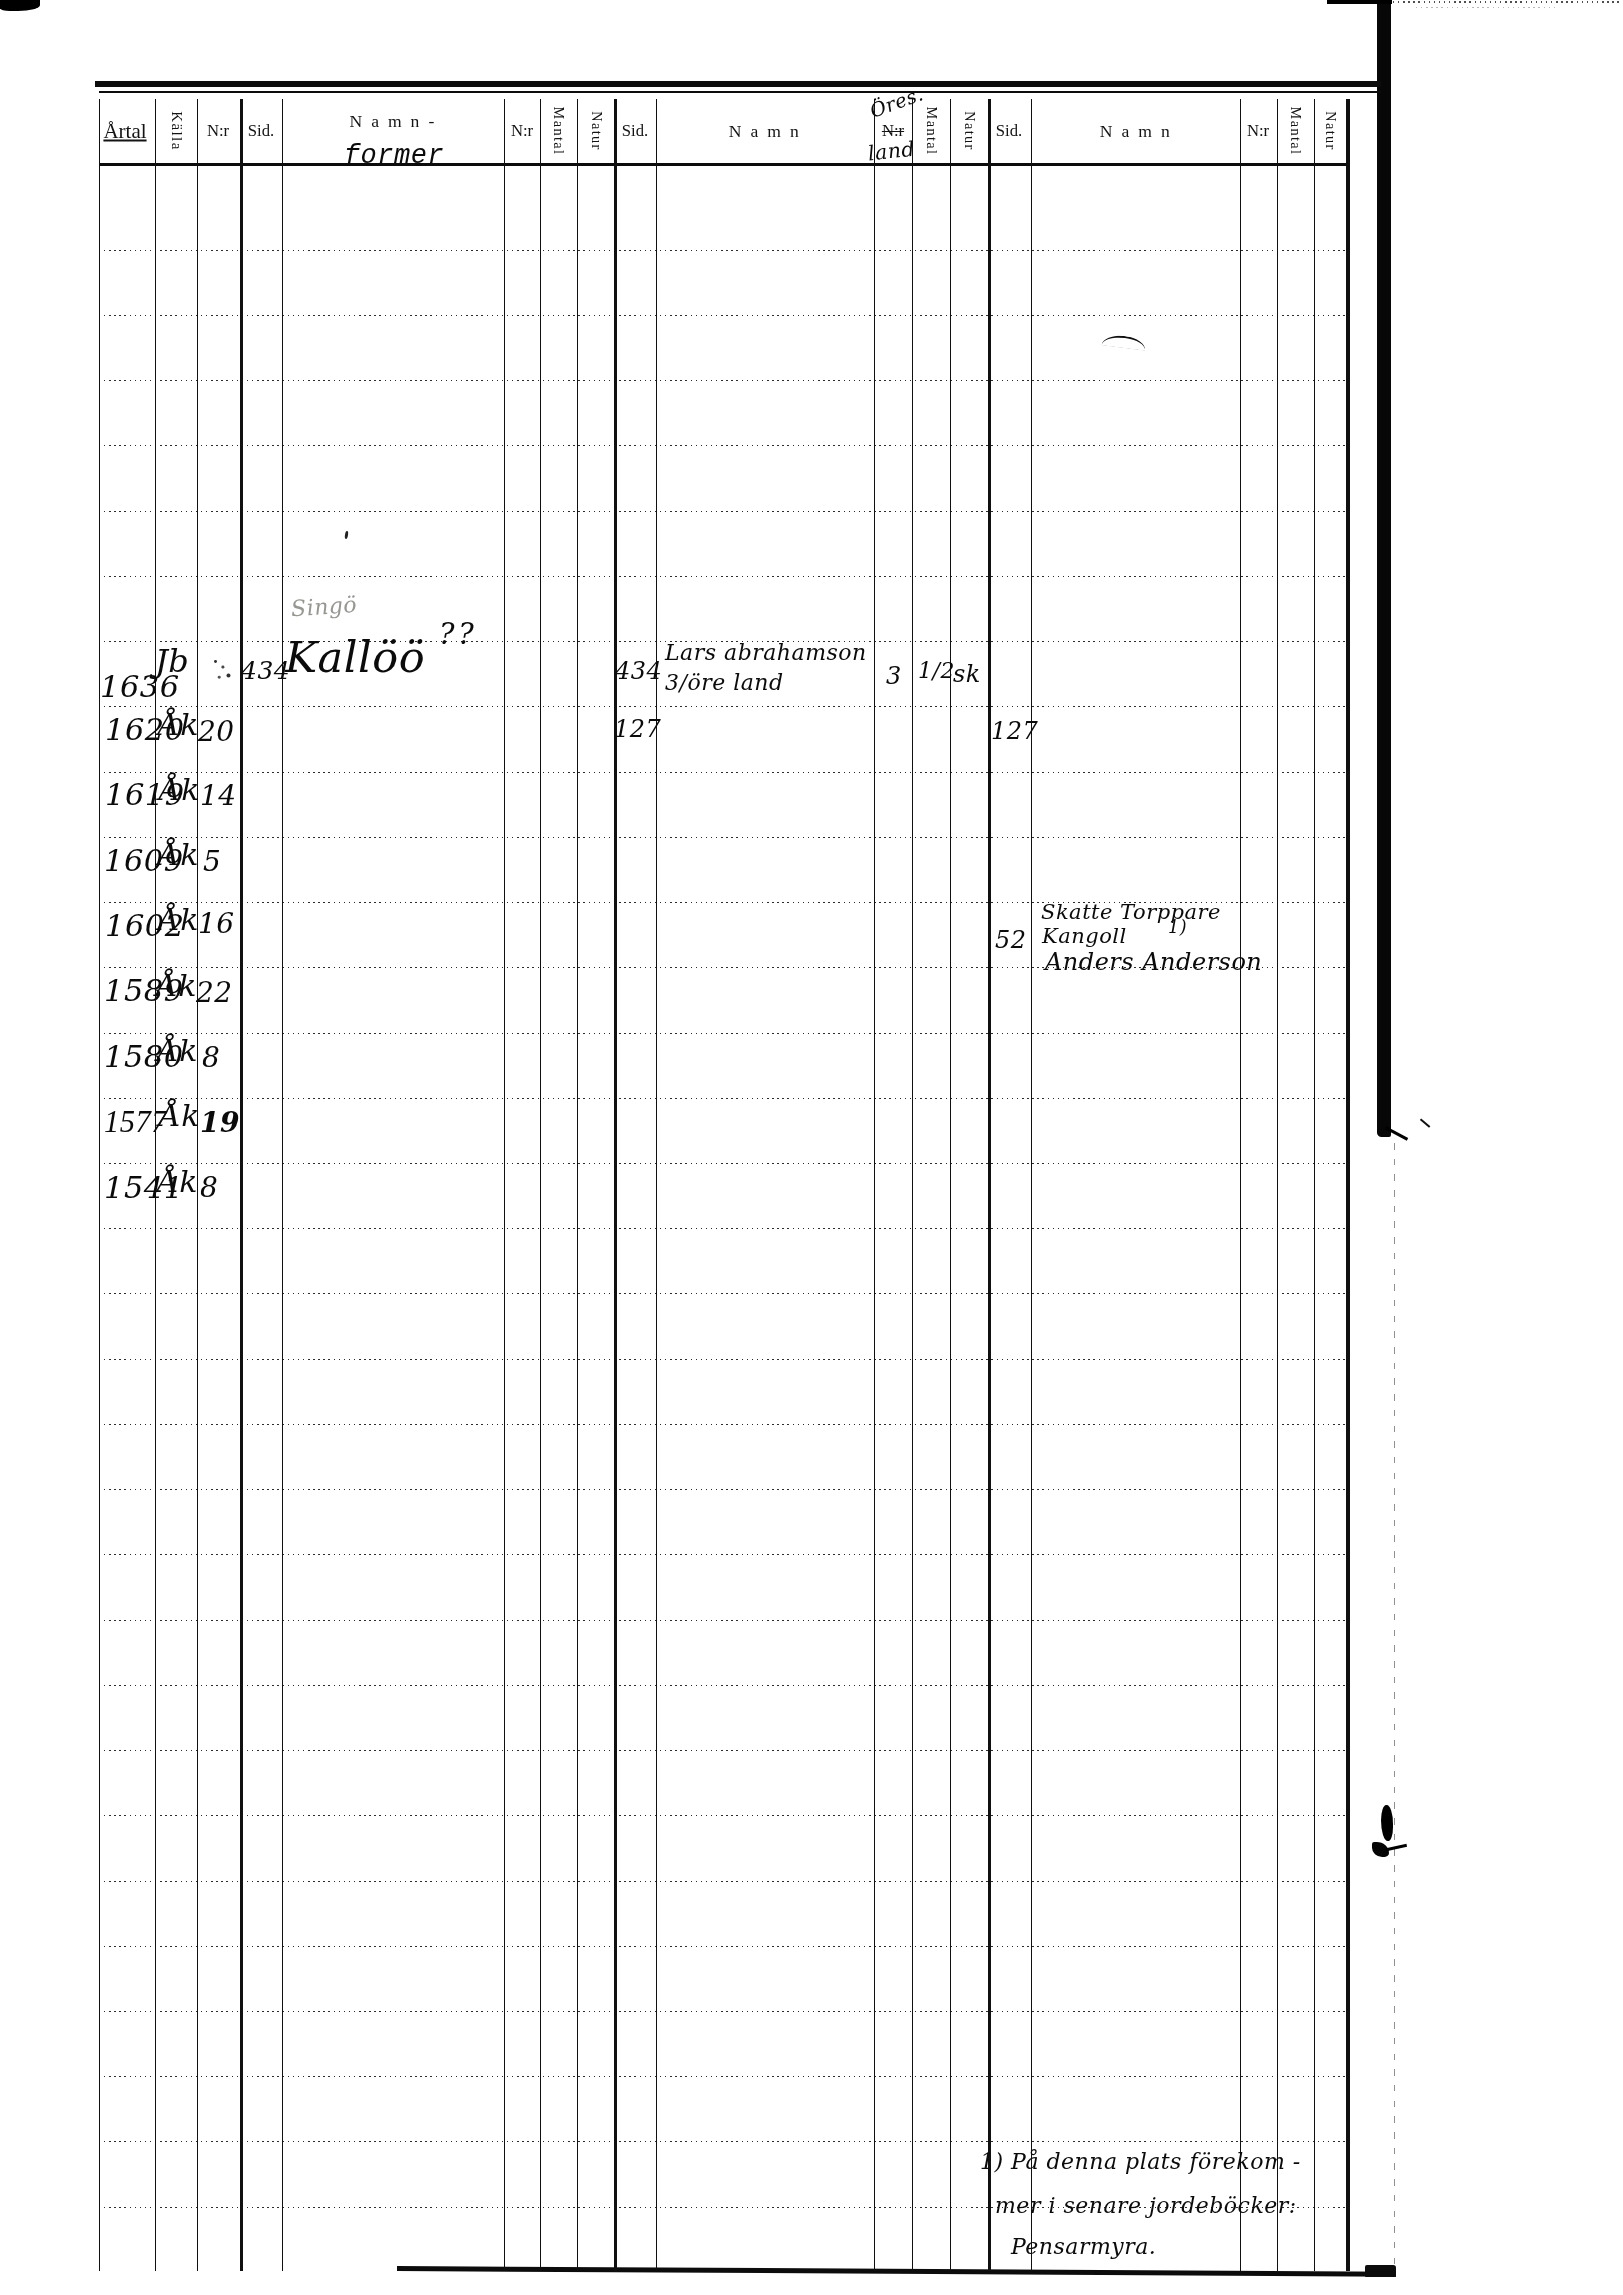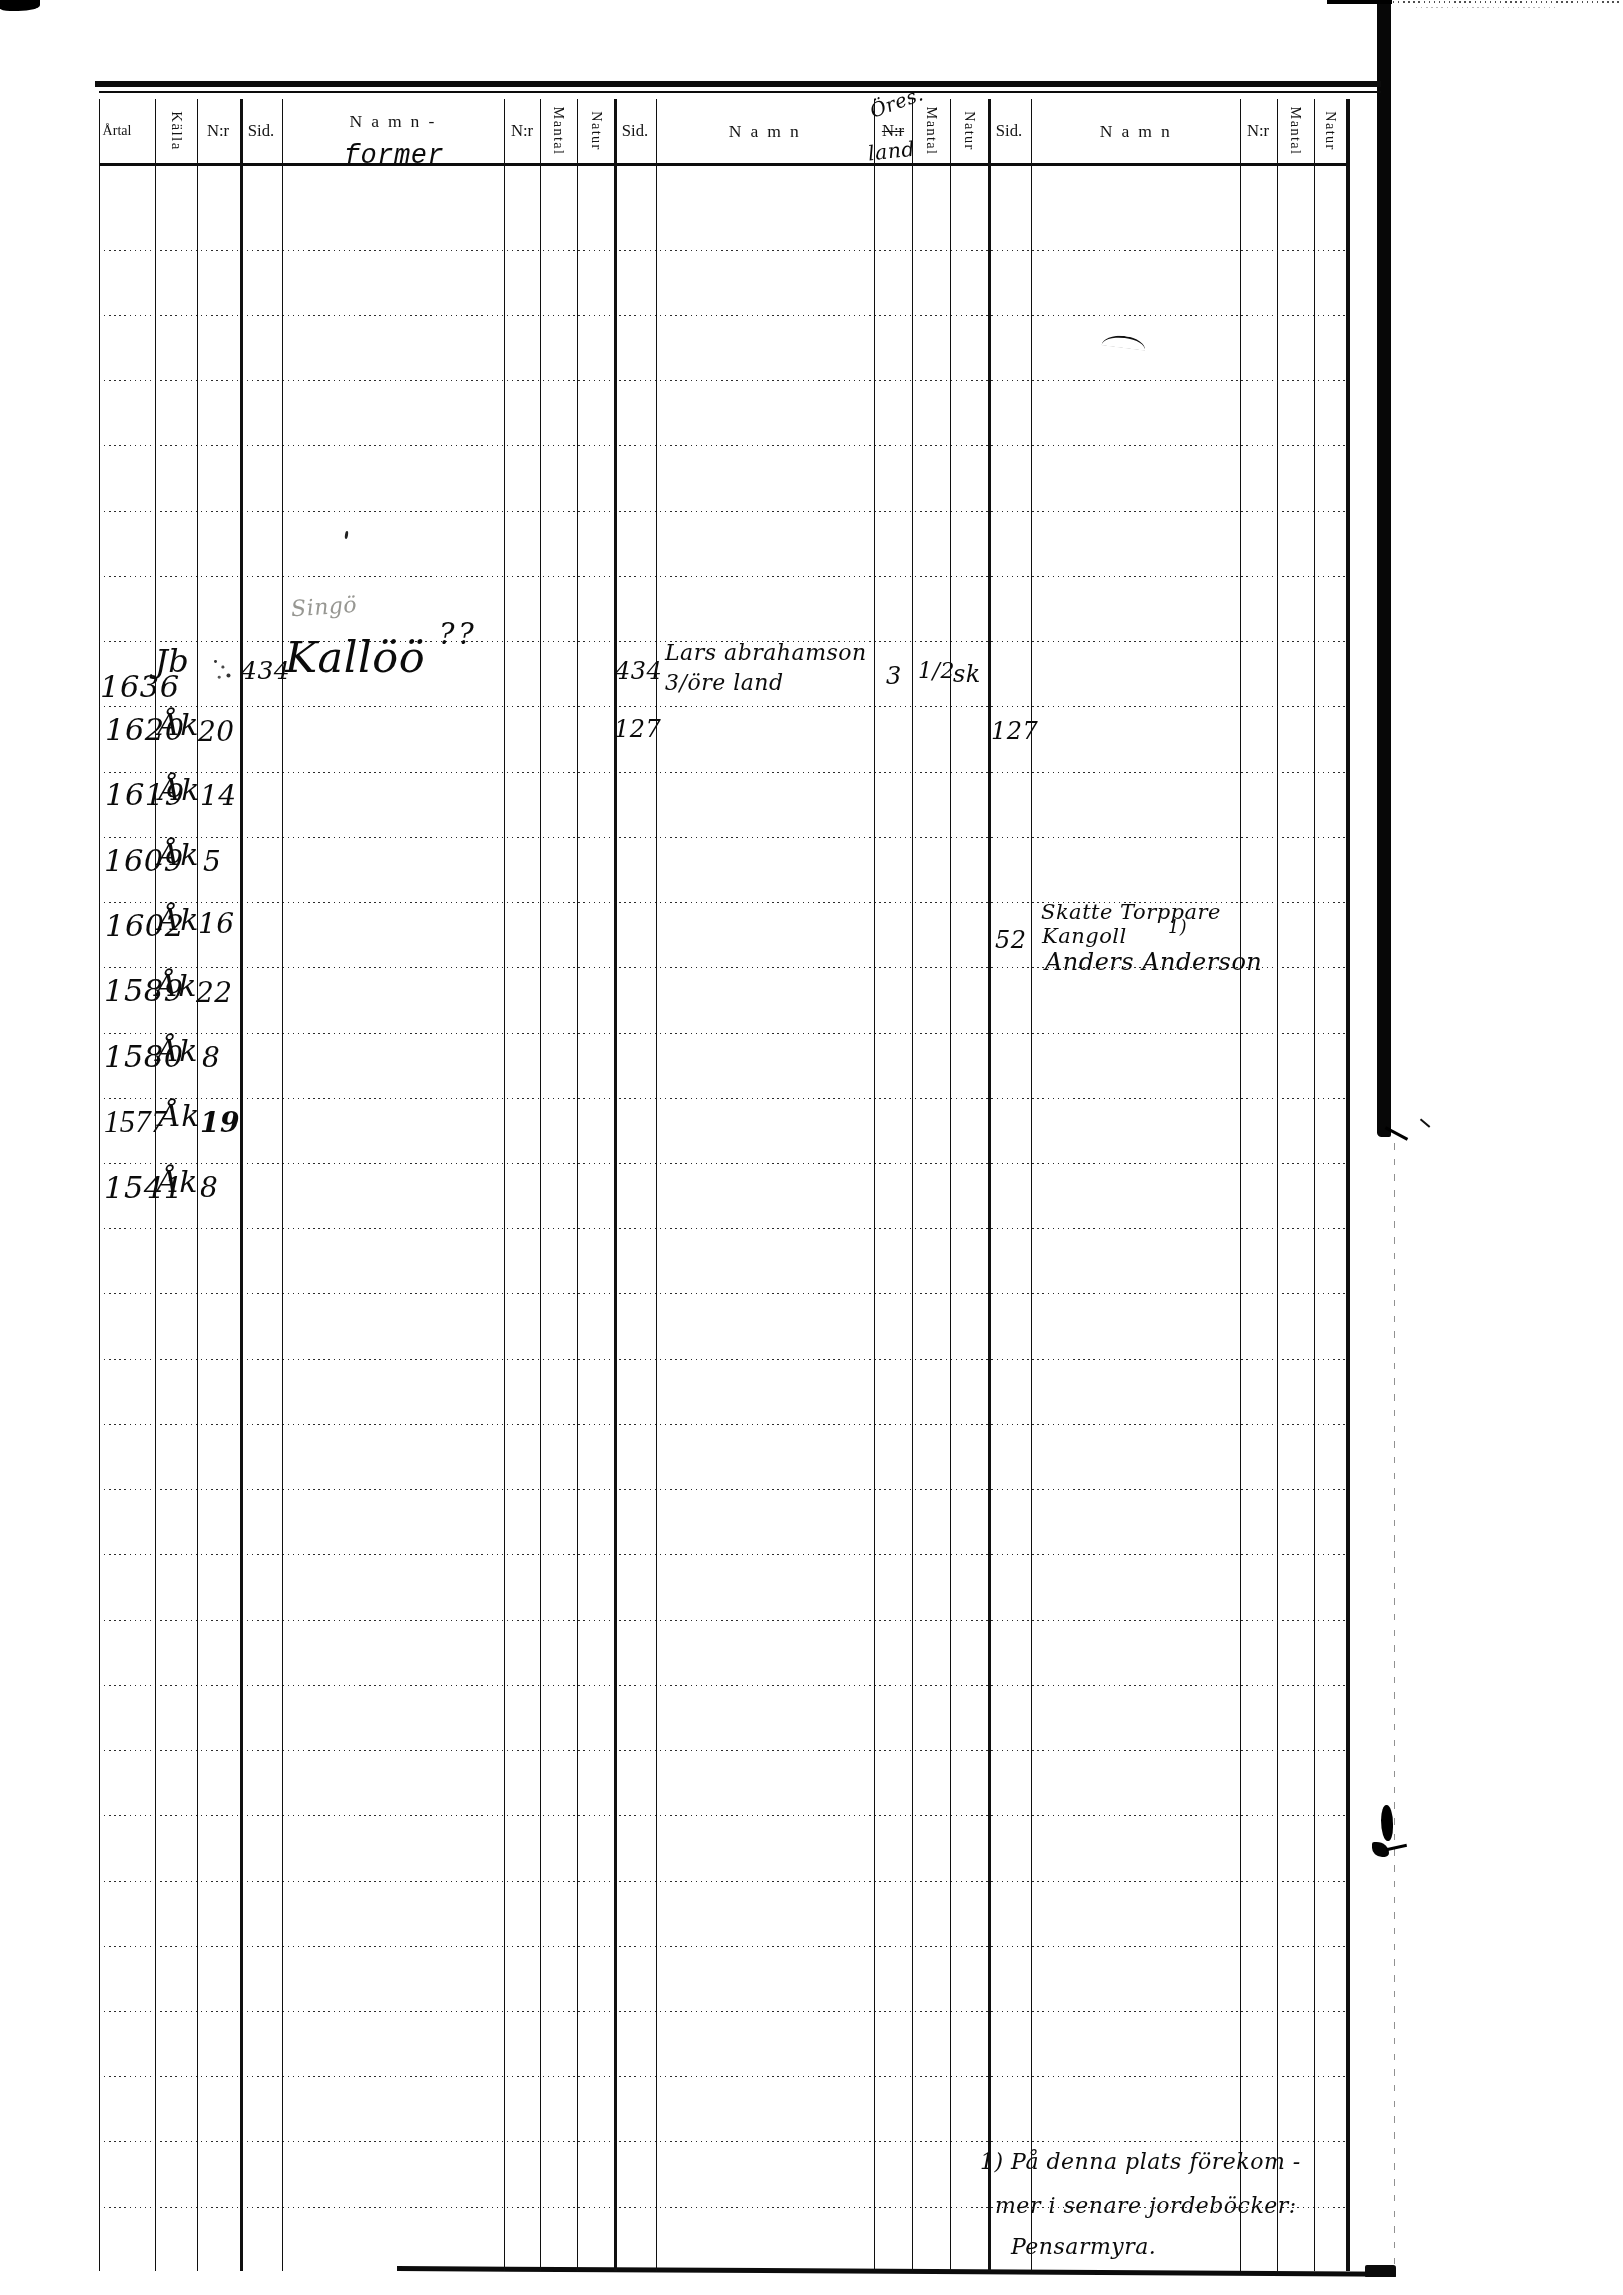--- a/index.html
+++ b/index.html
@@ -93,21 +93,21 @@
       <div class="abs dotline" style="left: 99px; top: 1750px; width: 1248px;"></div>
       <div class="abs dotline" style="left: 99px; top: 1815px; width: 1248px;"></div>
       <div class="abs dotline" style="left: 99px; top: 1881px; width: 1248px;"></div>
       <div class="abs dotline" style="left: 99px; top: 1946px; width: 1248px;"></div>
       <div class="abs dotline" style="left: 99px; top: 2011px; width: 1248px;"></div>
       <div class="abs dotline" style="left: 99px; top: 2076px; width: 1248px;"></div>
       <div class="abs dotline" style="left: 99px; top: 2141px; width: 1248px;"></div>
       <div class="abs dotline" style="left: 99px; top: 2207px; width: 1248px;"></div>
     </div>
 
-  <div class="abs print ctr" style="left:117px;top:131px;font-size:14px;">Årtal</div>
+  <div class="abs print ctr" style="left:125px;top:131px;font-size:21px;text-decoration:underline;">Årtal</div>
   <div class="abs print ctr vert" style="left:176px;top:131px;font-size:15px;">Källa</div>
   <div class="abs print ctr" style="left:218px;top:131px;font-size:16.7px;">N:r</div>
   <div class="abs print ctr" style="left:261px;top:131px;font-size:16.7px;">Sid.</div>
   <div class="abs print ctr" style="left:393px;top:121px;font-size:17.6px;letter-spacing:2.3px;">N a m n -</div>
   <div class="abs hw ctr" style="left:394px;top:156px;font-size:27px;font-family:Liberation Mono, monospace;">former</div>
   <div class="abs print ctr" style="left:522px;top:131px;font-size:16.7px;">N:r</div>
   <div class="abs print ctr vert" style="left:558px;top:131px;font-size:14.3px;">Mantal</div>
   <div class="abs print ctr vert" style="left:596px;top:131px;font-size:14.3px;">Natur</div>
   <div class="abs print ctr" style="left:635px;top:131px;font-size:16.7px;">Sid.</div>
   <div class="abs print ctr" style="left:765px;top:131px;font-size:17.6px;letter-spacing:2.3px;">N a m n</div>

